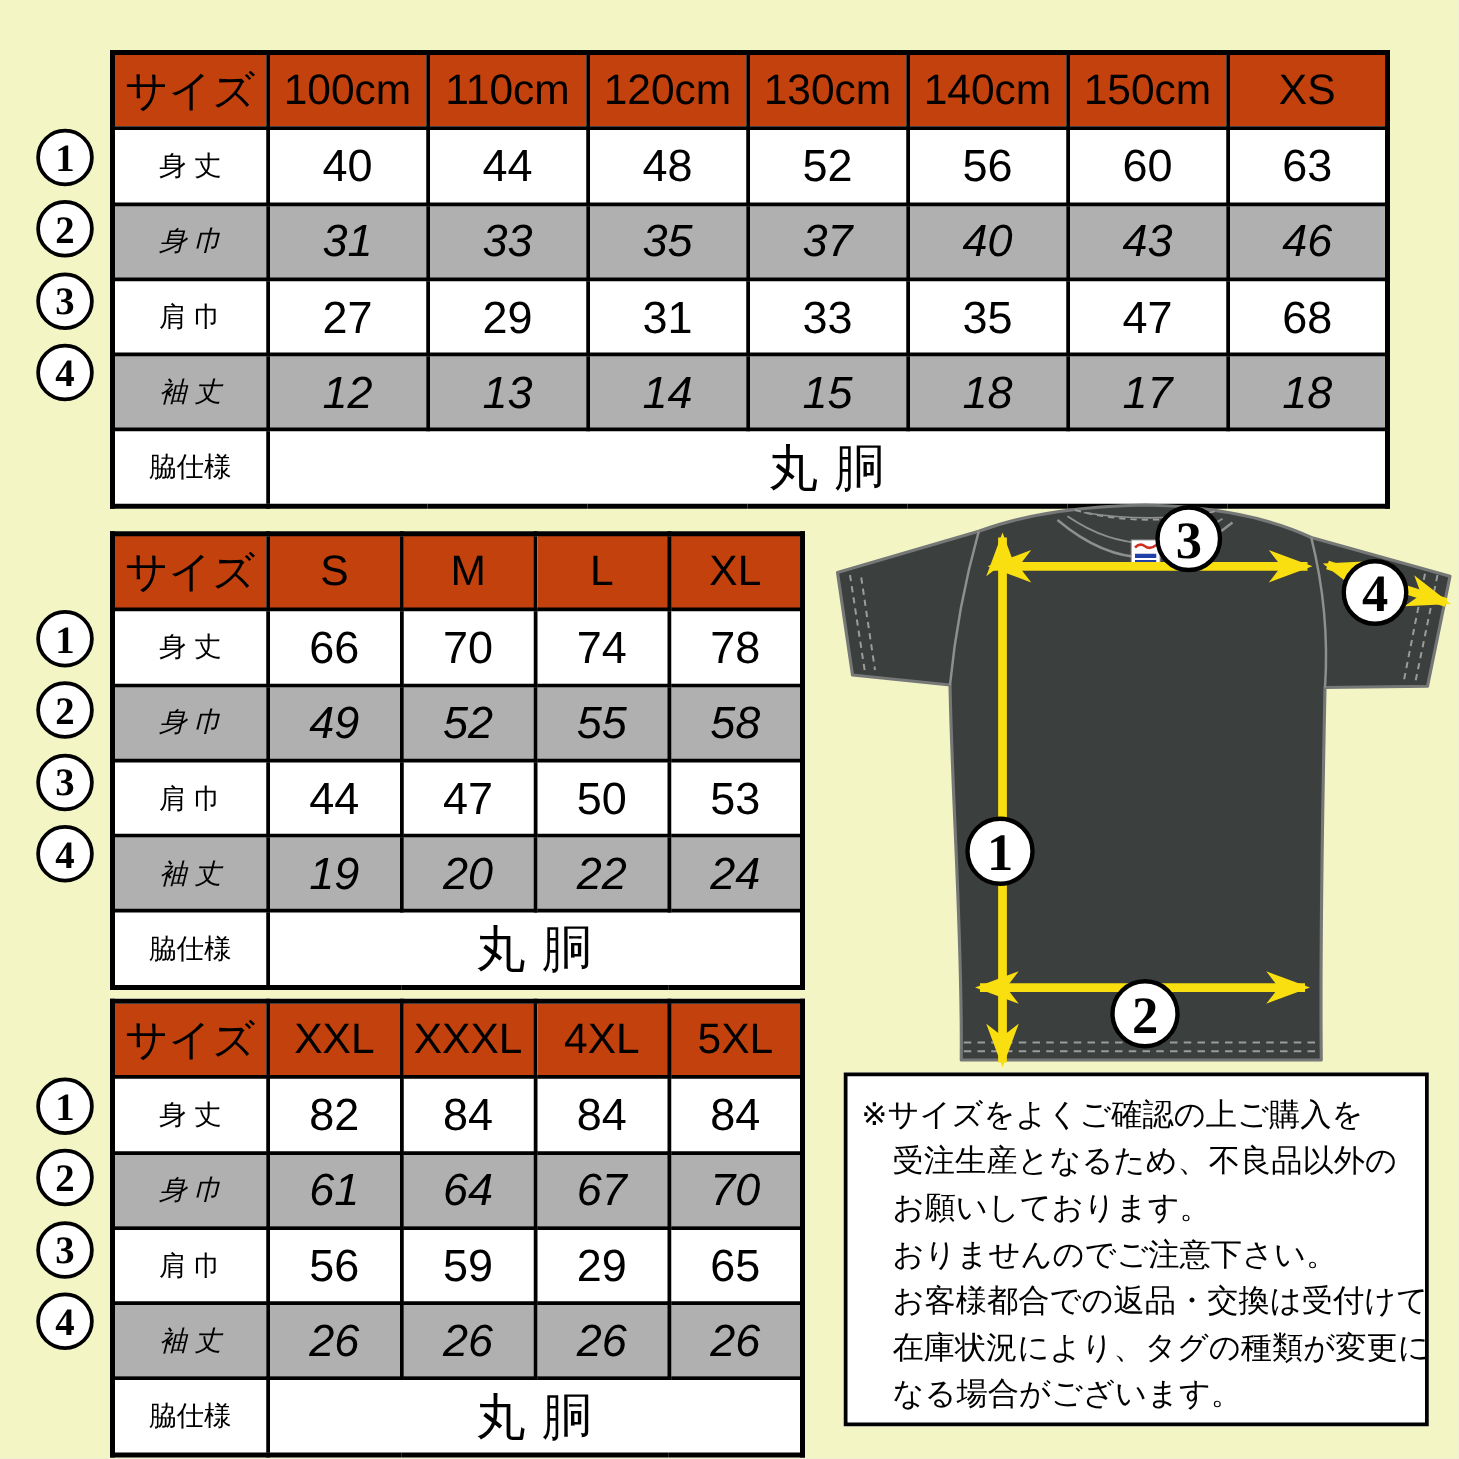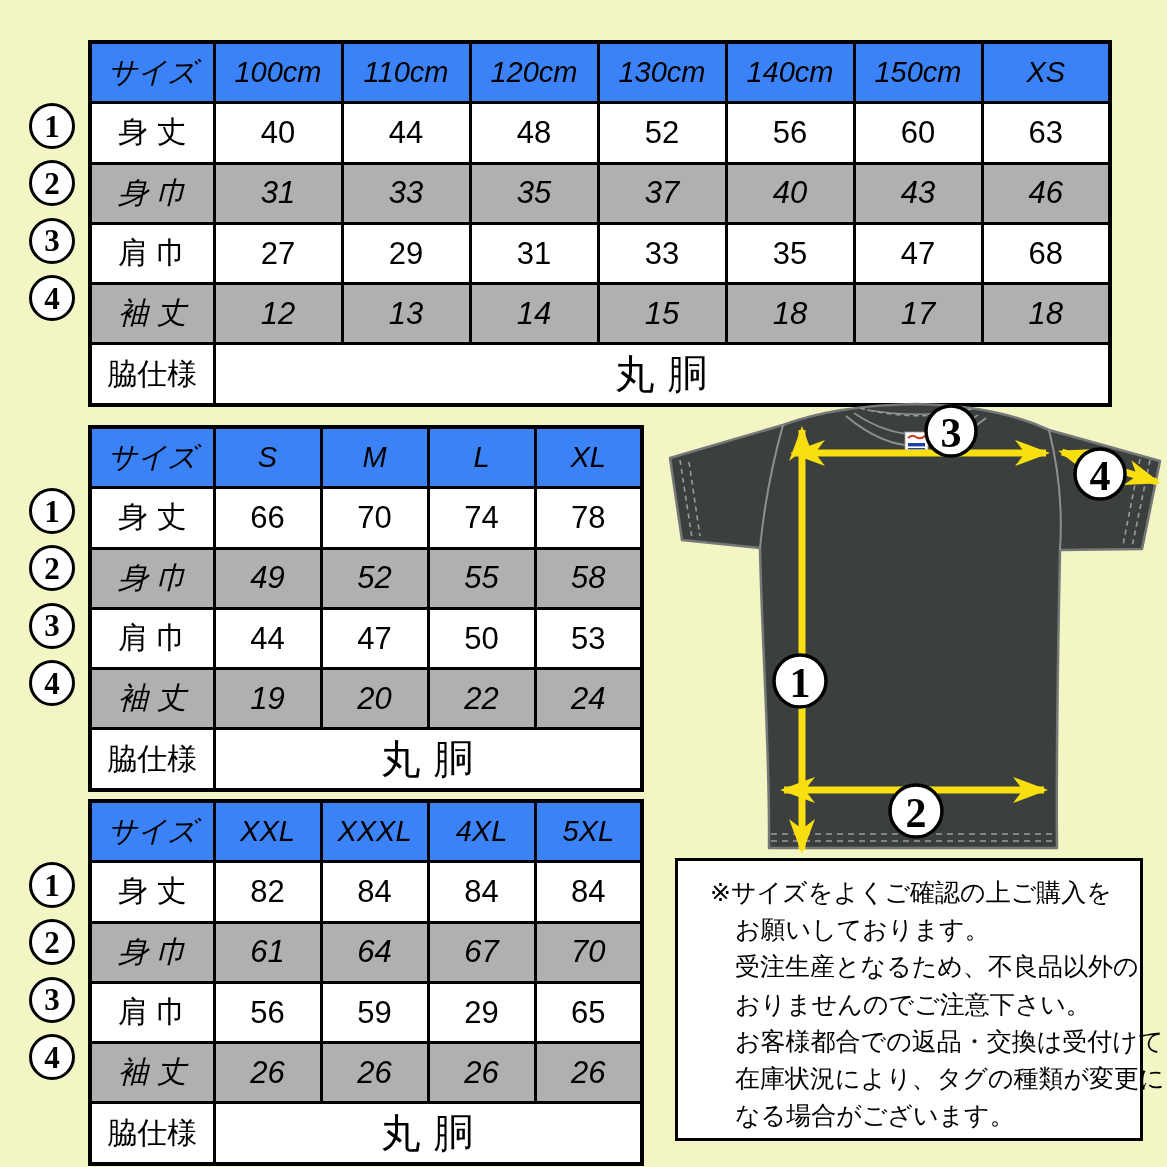--- a/index.html
+++ b/index.html
@@ -11,37 +11,37 @@
   }
   
   table.sz{
     position:absolute;border-collapse:collapse;table-layout:fixed;
     background:#fff;border:4px solid #000;
   }
   table.sz th,table.sz td{
     border:3px solid #000;text-align:center;vertical-align:middle;
     padding:0;height:57.3px;font-weight:normal;overflow:hidden;
   }
-  table.sz thead th{background:#3b82f6;font-size:29px;font-style:italic;}
-  table.sz td.lab{font-size:30px;}
-  table.sz td.val{font-size:31px;}
+  table.sz thead th{background:#c2410c;font-size:34px;}
+  table.sz td.lab{font-size:22px;}
+  table.sz td.val{font-size:36px;}
   table.sz tr.sh td{background:#b0b0b0;font-style:italic;}
   table.sz td.foot{font-size:40px;letter-spacing:1px;background:#fff;}
   
   .circ{
     position:absolute;width:40px;height:40px;border:3px solid #000;border-radius:50%;
     background:#fff;display:flex;align-items:center;justify-content:center;
     font-family:"Liberation Serif","DejaVu Serif",serif;font-weight:600;font-size:31px;
     line-height:1;z-index:3;
   }
   
   .notice{
     position:absolute;left:675px;top:858px;width:468px;height:283px;
     background:#fff;border:3px solid #000;box-sizing:border-box;
-    padding:13px 8px 0 32px;
+    padding:13px 8px 0 11px;
   }
   .notice .ln{
     font-size:25px;line-height:37.2px;white-space:nowrap;
   }
   .notice .ln + .ln{padding-left:25px;}
   
   svg.shirt{position:absolute;left:663px;top:398px;overflow:visible;}
   svg.shirt text{
     font-family:"Liberation Serif","DejaVu Serif",serif;font-weight:600;font-size:42px;
   }
@@ -290,21 +290,21 @@
       <text x="253" y="415" text-anchor="middle" dominant-baseline="central">2</text>
       <circle cx="288" cy="33" r="25" fill="#fff" stroke="#000" stroke-width="3.5"></circle>
       <text x="288" y="35" text-anchor="middle" dominant-baseline="central">3</text>
       <circle cx="437" cy="76" r="25" fill="#fff" stroke="#000" stroke-width="3.5"></circle>
       <text x="437" y="78" text-anchor="middle" dominant-baseline="central">4</text>
     </g>
   </svg>
 
   <div class="notice">
       <div class="ln">※サイズをよくご確認の上ご購入を</div>
+      <div class="ln">受注生産となるため、不良品以外の</div>
       <div class="ln">お願いしております。</div>
-      <div class="ln">受注生産となるため、不良品以外の</div>
       <div class="ln">おりませんのでご注意下さい。</div>
       <div class="ln">お客様都合での返品・交換は受付けて</div>
       <div class="ln">在庫状況により、タグの種類が変更に</div>
       <div class="ln">なる場合がございます。</div>
     </div>
 
 </div>
 
 </body></html>

